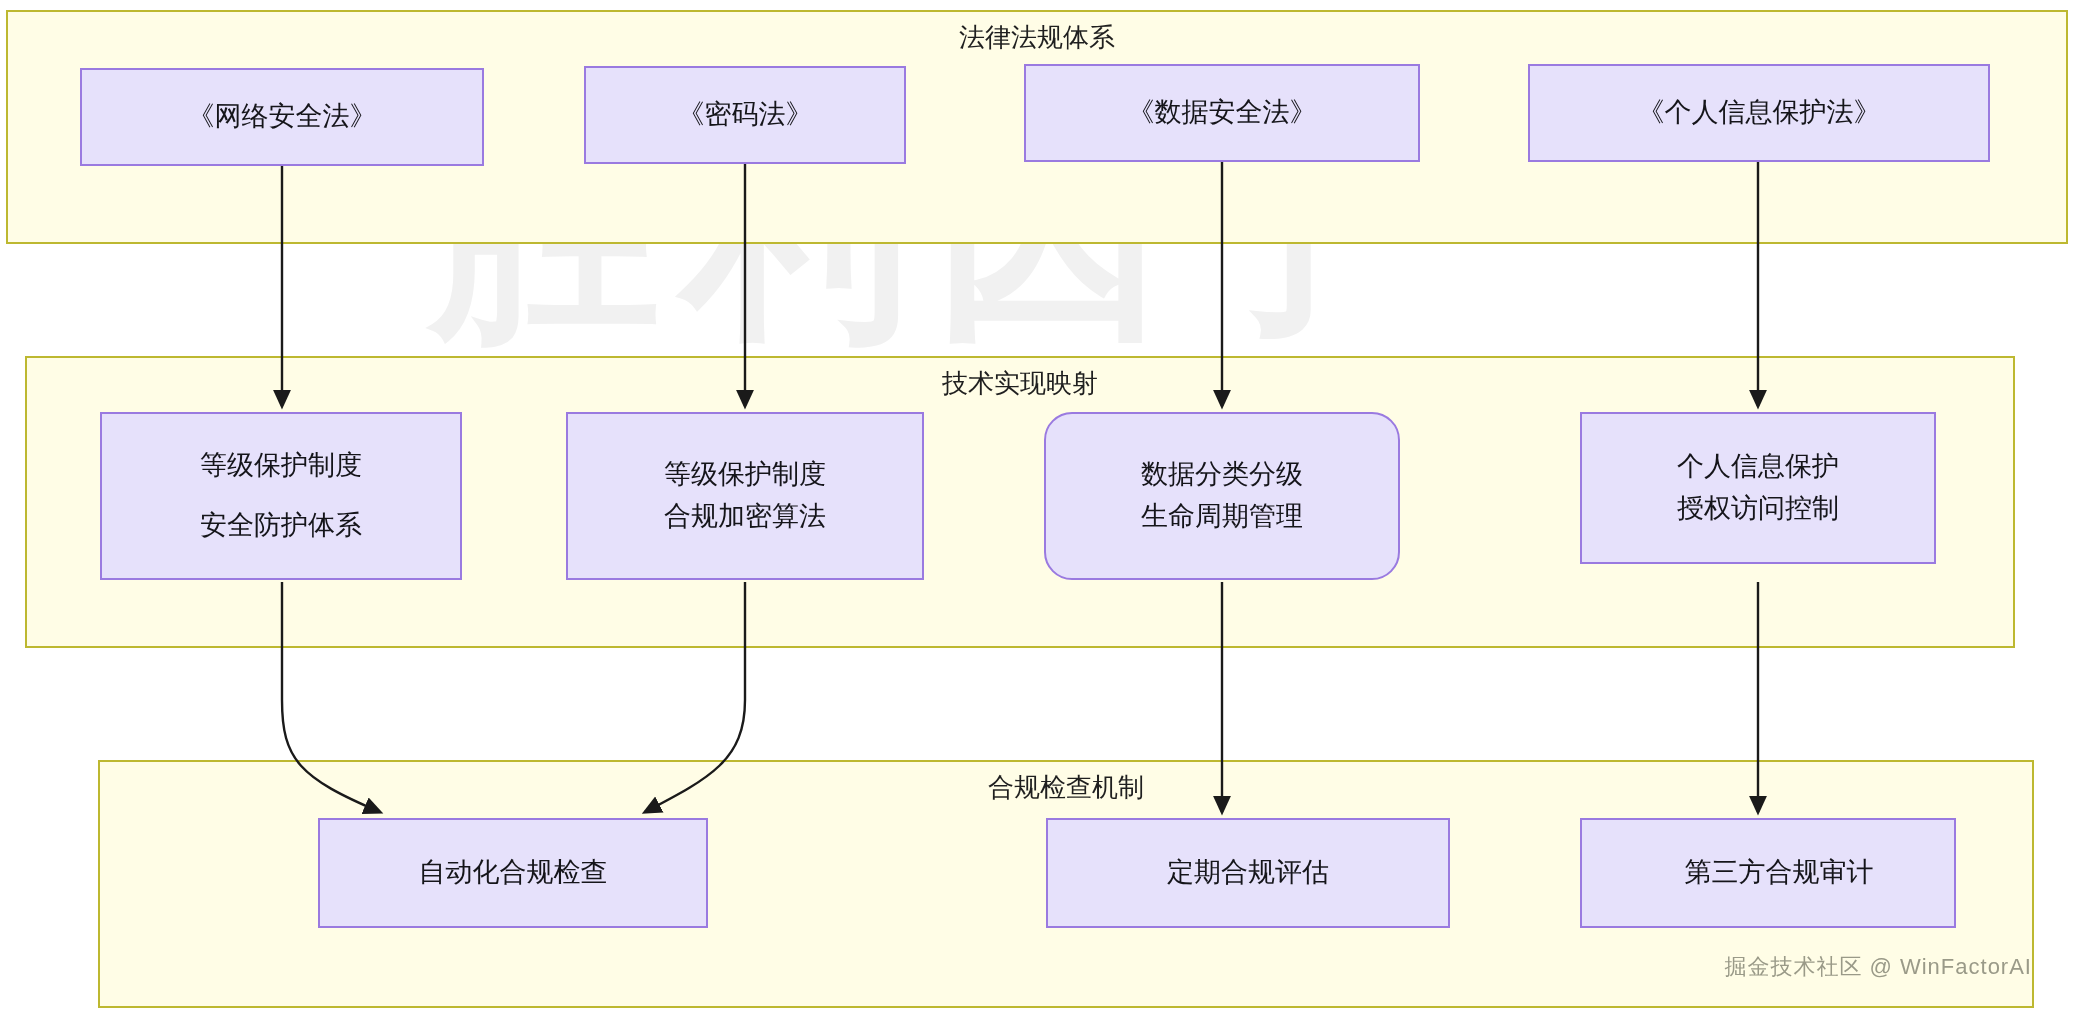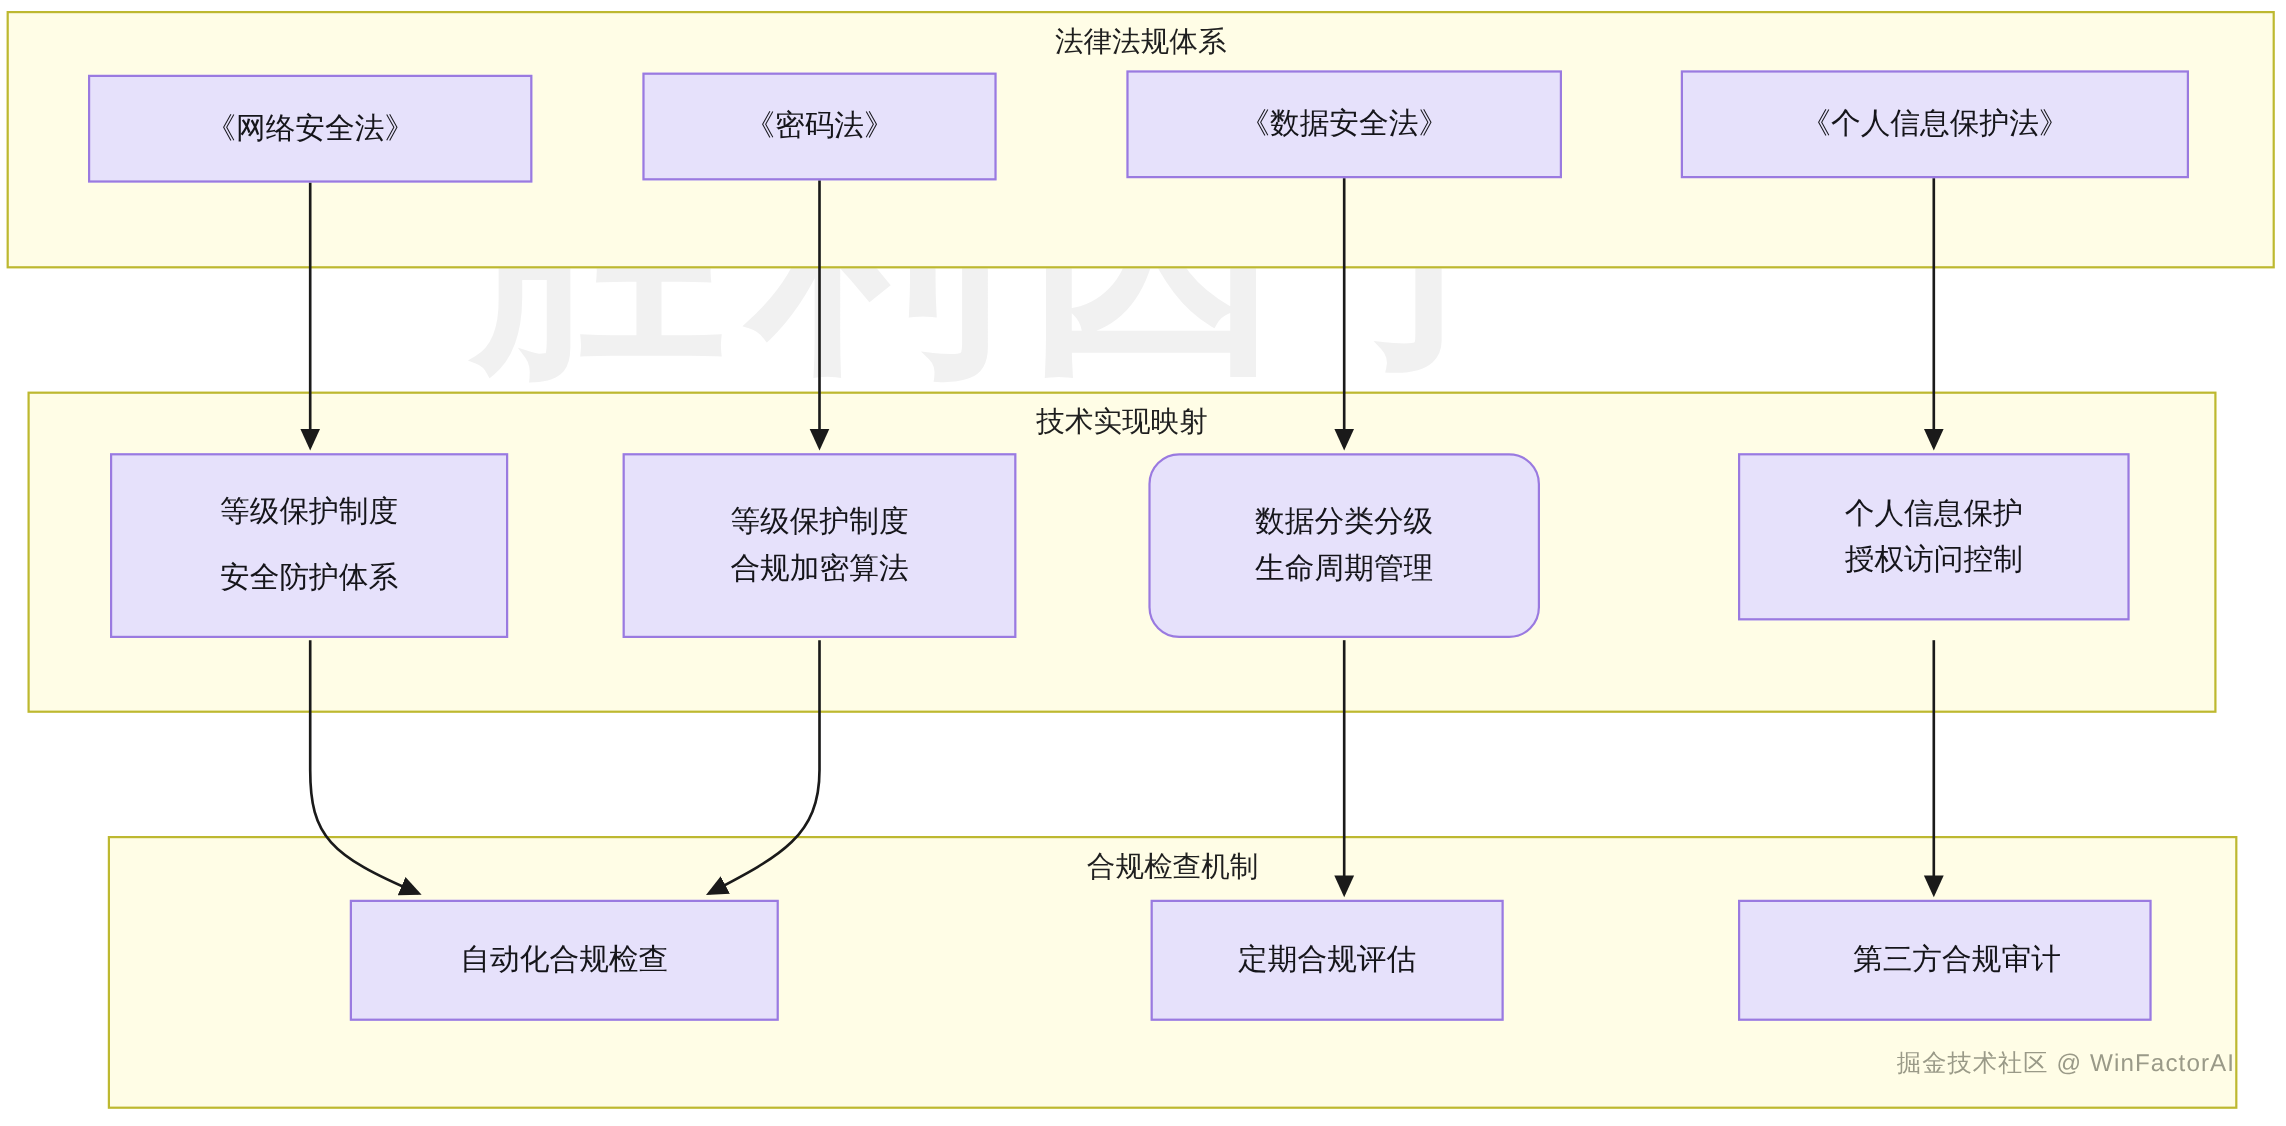--- a/index.html
+++ b/index.html
@@ -165,21 +165,21 @@
 
   <div class="node" style="left:1580px; top:412px; width:356px; height:152px;">
     <span>个人信息保护</span>
     <span class="line2">授权访问控制</span>
   </div>
 
   <div class="node" style="left:318px; top:818px; width:390px; height:110px;">
     <span>自动化合规检查</span>
   </div>
 
-  <div class="node" style="left:1046px; top:818px; width:321px; height:110px;">
+  <div class="node" style="left:1046px; top:818px; width:404px; height:110px;">
     <span>定期合规评估</span>
   </div>
 
   <div class="node" style="left:1580px; top:818px; width:376px; height:110px;padding-left:22px;">
     <span>第三方合规审计</span>
   </div>
 
   <div class="corner-watermark">掘金技术社区 @ WinFactorAI</div>
 
 </div>

